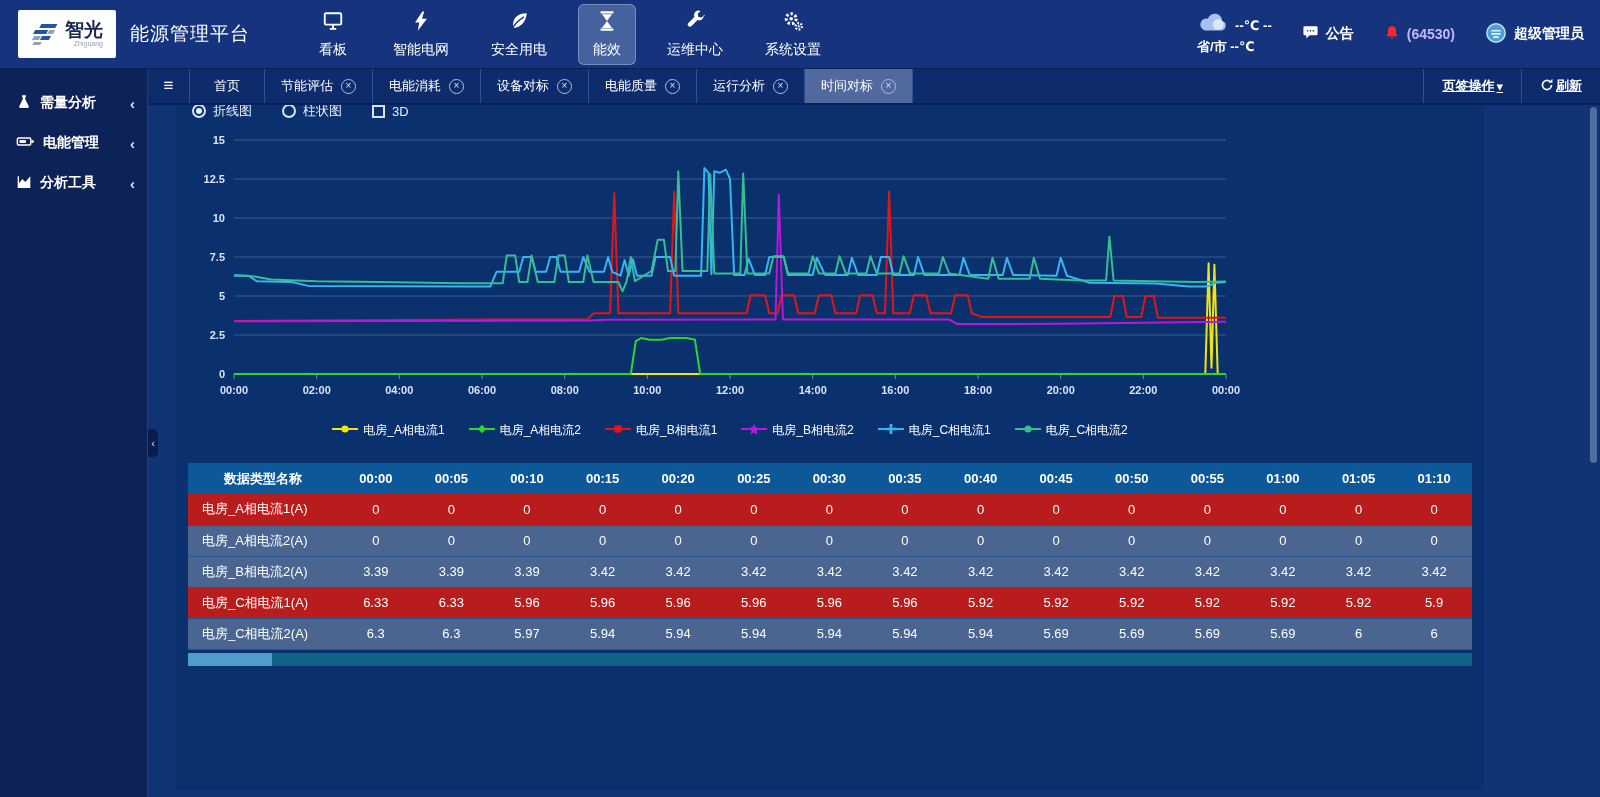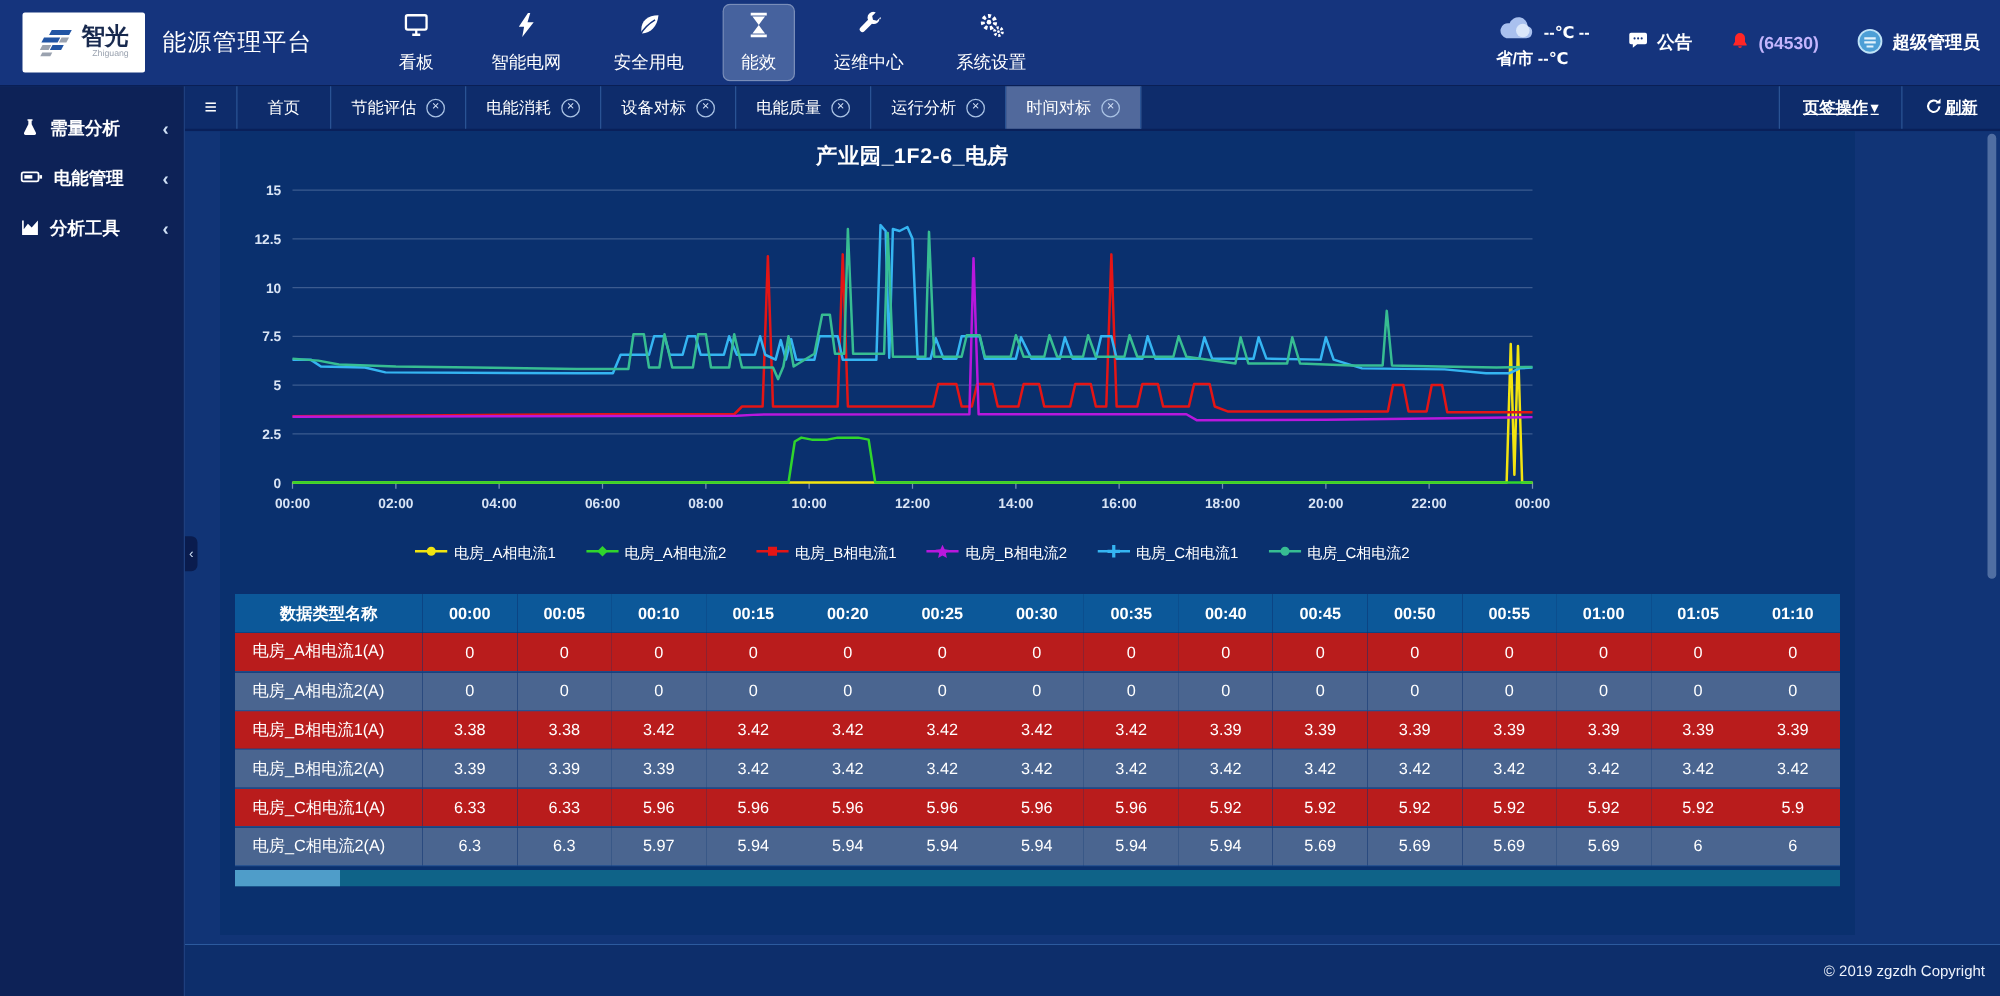--- a/index.html
+++ b/index.html
@@ -277,21 +277,36 @@
               </svg>
           </span>
           <span>刷新</span>
         </div>
       </div>
     </div>
 
     <div class="main">
       <div class="collapse-handle">‹</div>
       <div class="panel">
-        <div class="chart-title">产业园_1F2-6_电房</div>
+        <div class="controls" id="controls">
+            <label class="opt">
+              <span class="radio">
+                <span class="dot"></span>
+              </span>
+              <span class="opt-label">折线图</span>
+            </label>
+            <label class="opt">
+              <span class="radio"></span>
+              <span class="opt-label">柱状图</span>
+            </label>
+            <label class="opt">
+              <span class="checkbox"></span>
+              <span class="opt-label">3D</span>
+            </label>
+          </div>
         <svg id="chart-svg" width="1296" height="296">
             <line x1="58" y1="248.0" x2="1050" y2="248.0" stroke="rgba(190,205,235,0.55)" stroke-width="1"></line>
             <text class="tick" x="49" y="252.0" text-anchor="end">0</text>
             <line x1="58" y1="209.0" x2="1050" y2="209.0" stroke="rgba(190,205,235,0.28)" stroke-width="1"></line>
             <text class="tick" x="49" y="213.0" text-anchor="end">2.5</text>
             <line x1="58" y1="170.0" x2="1050" y2="170.0" stroke="rgba(190,205,235,0.28)" stroke-width="1"></line>
             <text class="tick" x="49" y="174.0" text-anchor="end">5</text>
             <line x1="58" y1="131.0" x2="1050" y2="131.0" stroke="rgba(190,205,235,0.28)" stroke-width="1"></line>
             <text class="tick" x="49" y="135.0" text-anchor="end">7.5</text>
             <line x1="58" y1="92.0" x2="1050" y2="92.0" stroke="rgba(190,205,235,0.28)" stroke-width="1"></line>
@@ -429,38 +444,20 @@
                   <td>0</td>
                   <td>0</td>
                   <td>0</td>
                   <td>0</td>
                   <td>0</td>
                   <td>0</td>
                   <td>0</td>
                   <td>0</td>
                   <td>0</td>
                 </tr>
-                <tr class="dark">
-                  <td class="name">电房_B相电流1(A)</td>
-                  <td>3.38</td>
-                  <td>3.38</td>
-                  <td>3.42</td>
-                  <td>3.42</td>
-                  <td>3.42</td>
-                  <td>3.42</td>
-                  <td>3.42</td>
-                  <td>3.42</td>
-                  <td>3.39</td>
-                  <td>3.39</td>
-                  <td>3.39</td>
-                  <td>3.39</td>
-                  <td>3.39</td>
-                  <td>3.39</td>
-                  <td>3.39</td>
-                </tr>
                 <tr class="light">
                   <td class="name">电房_B相电流2(A)</td>
                   <td>3.39</td>
                   <td>3.39</td>
                   <td>3.39</td>
                   <td>3.42</td>
                   <td>3.42</td>
                   <td>3.42</td>
                   <td>3.42</td>
                   <td>3.42</td>
@@ -511,17 +508,14 @@
               </tbody>
             </table>
           <div class="hscroll">
             <div class="hthumb"></div>
           </div>
         </div>
       </div>
       <div class="vscroll"></div>
     </div>
 
-    <footer class="app-footer">
-      <span>© 2019 zgzdh Copyright</span>
-    </footer>
   </div>
 </div>
 
 </body></html>

